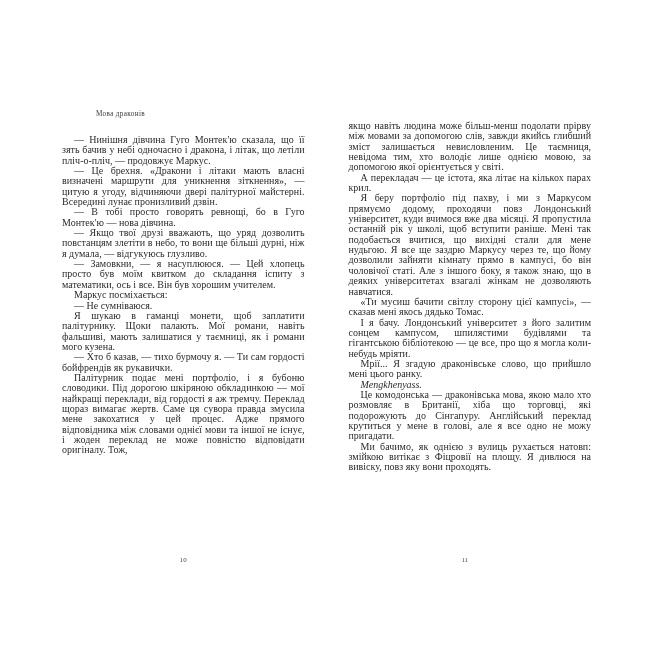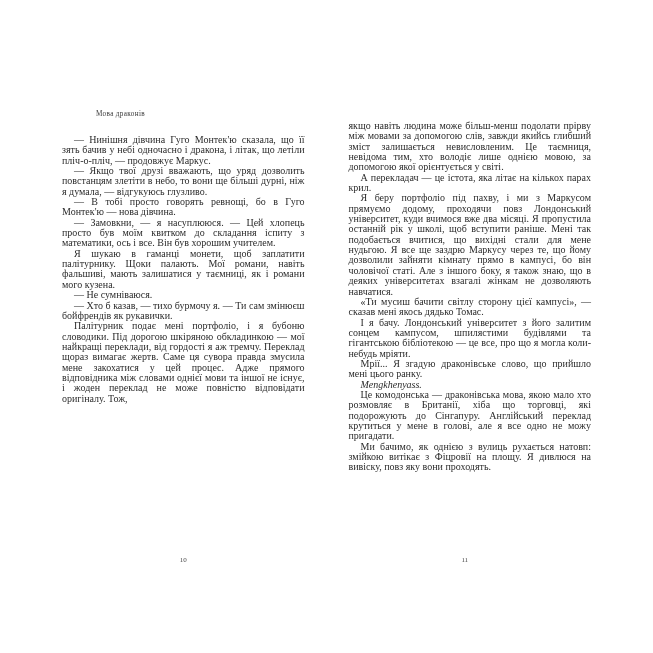--- a/index.html
+++ b/index.html
@@ -105,26 +105,28 @@
 </head>
 <body>
 
 <div class="spread">
 
   <div class="page page-left">
     <div class="running-head left">Мова драконів</div>
 
     <div class="col">
       <p>— Нинішня дівчина Гуго Монтек'ю сказала, що її зять бачив у небі одночасно і дракона, і літак, що летіли пліч-о-пліч, — продовжує Маркус.</p>
+      <p>— Це брехня. «Дракони і літаки мають власні визначені маршрути для уникнення зіткнення», — цитую я угоду, відчиняючи двері палітурної майстерні. Всередині лунає пронизливий дзвін.</p>
+      <p>— В тобі просто говорять ревнощі, бо в Гуго Монтек'ю — нова дівчина.</p>
       <p>— Якщо твої друзі вважають, що уряд дозволить повстанцям злетіти в небо, то вони ще більші дурні, ніж я думала, — відгукуюсь глузливо.</p>
-      <p>— В тобі просто говорять ревнощі, бо в Гуго Монтек'ю — нова дівчина.</p>
       <p>— Замовкни, — я насуплююся. — Цей хлопець просто був моїм квитком до складання іспиту з математики, ось і все. Він був хорошим учителем.</p>
+      <p>Маркус посміхається:</p>
+      <p>— Не сумніваюся.</p>
       <p>Я шукаю в гаманці монети, щоб заплатити палітурнику. Щоки палають. Мої романи, навіть фальшиві, мають залишатися у таємниці, як і романи мого кузена.</p>
-      <p>— Не сумніваюся.</p>
-      <p>— Хто б казав, — тихо бурмочу я. — Ти сам змінюєш бойфрендів як рукавички.</p>
+      <p>— Хто б казав, — тихо бурмочу я. — Ти сам гордості бойфрендів як рукавички.</p>
       <p>Палітурник подає мені портфоліо, і я бубоню словодики. Під дорогою шкіряною обкладинкою — мої найкращі переклади, від гордості я аж тремчу. Переклад щораз вимагає жертв. Саме ця сувора правда змусила мене закохатися у цей процес. Адже прямого відповідника між словами однієї мови та іншої не існує, і жоден переклад не може повністю відповідати оригіналу. Тож,</p>
     </div>
 
     <div class="folio folio-left">10</div>
   </div>
 
   <div class="page page-right">
 
     <div class="col">
       <p class="noindent">якщо навіть людина може більш-менш подолати прірву між мовами за допомогою слів, завжди якийсь глибший зміст залишається невисловленим. Це таємниця, невідома тим, хто володіє лише однією мовою, за допомогою якої орієнтується у світі.</p>

